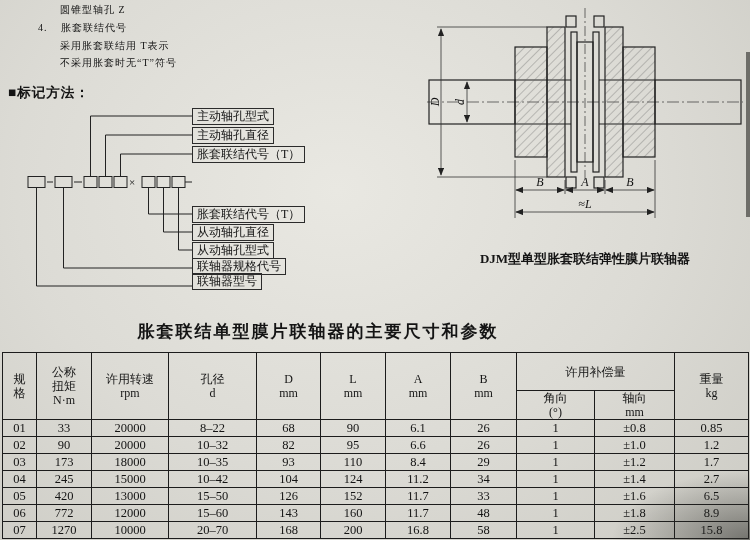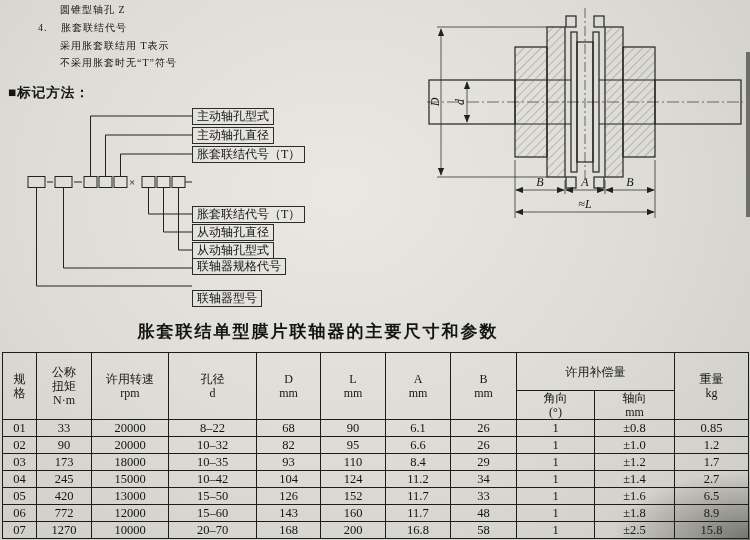--- a/index.html
+++ b/index.html
@@ -70,21 +70,21 @@
       </g>
       <text x="115" y="84" font-size="11" fill="#141414">×</text>
     </svg>
     <div class="mlabel" style="top:6px;">主动轴孔型式</div>
     <div class="mlabel" style="top:25px;">主动轴孔直径</div>
     <div class="mlabel" style="top:44px;">胀套联结代号（T）</div>
     <div class="mlabel" style="top:104px;">胀套联结代号（T）</div>
     <div class="mlabel" style="top:122px;">从动轴孔直径</div>
     <div class="mlabel" style="top:140px;">从动轴孔型式</div>
     <div class="mlabel" style="top:156px;">联轴器规格代号</div>
-    <div class="mlabel" style="top:188px;">联轴器型号</div>
+    <div class="mlabel" style="top:171px;">联轴器型号</div>
   </div>
 
   <div class="drawing">
     <svg width="320" height="244" viewBox="0 0 320 244">
       <defs>
         <pattern id="hatch" width="6" height="6" patternUnits="userSpaceOnUse" patternTransform="rotate(45)">
           <line x1="0" y1="0" x2="0" y2="6" stroke="#666" stroke-width="0.7"></line>
         </pattern>
         <marker id="ae" markerWidth="10" markerHeight="8" refX="9" refY="4" orient="auto">
           <path d="M0,0 L10,4 L0,8 z" fill="#222"></path>
@@ -137,20 +137,21 @@
       <g font-size="12" font-style="italic" fill="#141414" text-anchor="middle">
         <text x="11" y="103" transform="rotate(-90 11 100)">D</text>
         <text x="36" y="103" transform="rotate(-90 36 100)">d</text>
         <text x="115" y="184">B</text>
         <text x="160" y="184">A</text>
         <text x="205" y="184">B</text>
         <text x="160" y="206">≈L</text>
       </g>
     </svg>
   </div>
+  <div class="drawing-caption">DJM型单型胀套联结弹性膜片联轴器</div>
 
   <div class="table-title">胀套联结单型膜片联轴器的主要尺寸和参数</div>
 
   <table class="dims">
     <colgroup>
       <col style="width:34px">
         <col style="width:55px">
         <col style="width:77px">
         <col style="width:88px">
       <col style="width:64px">

